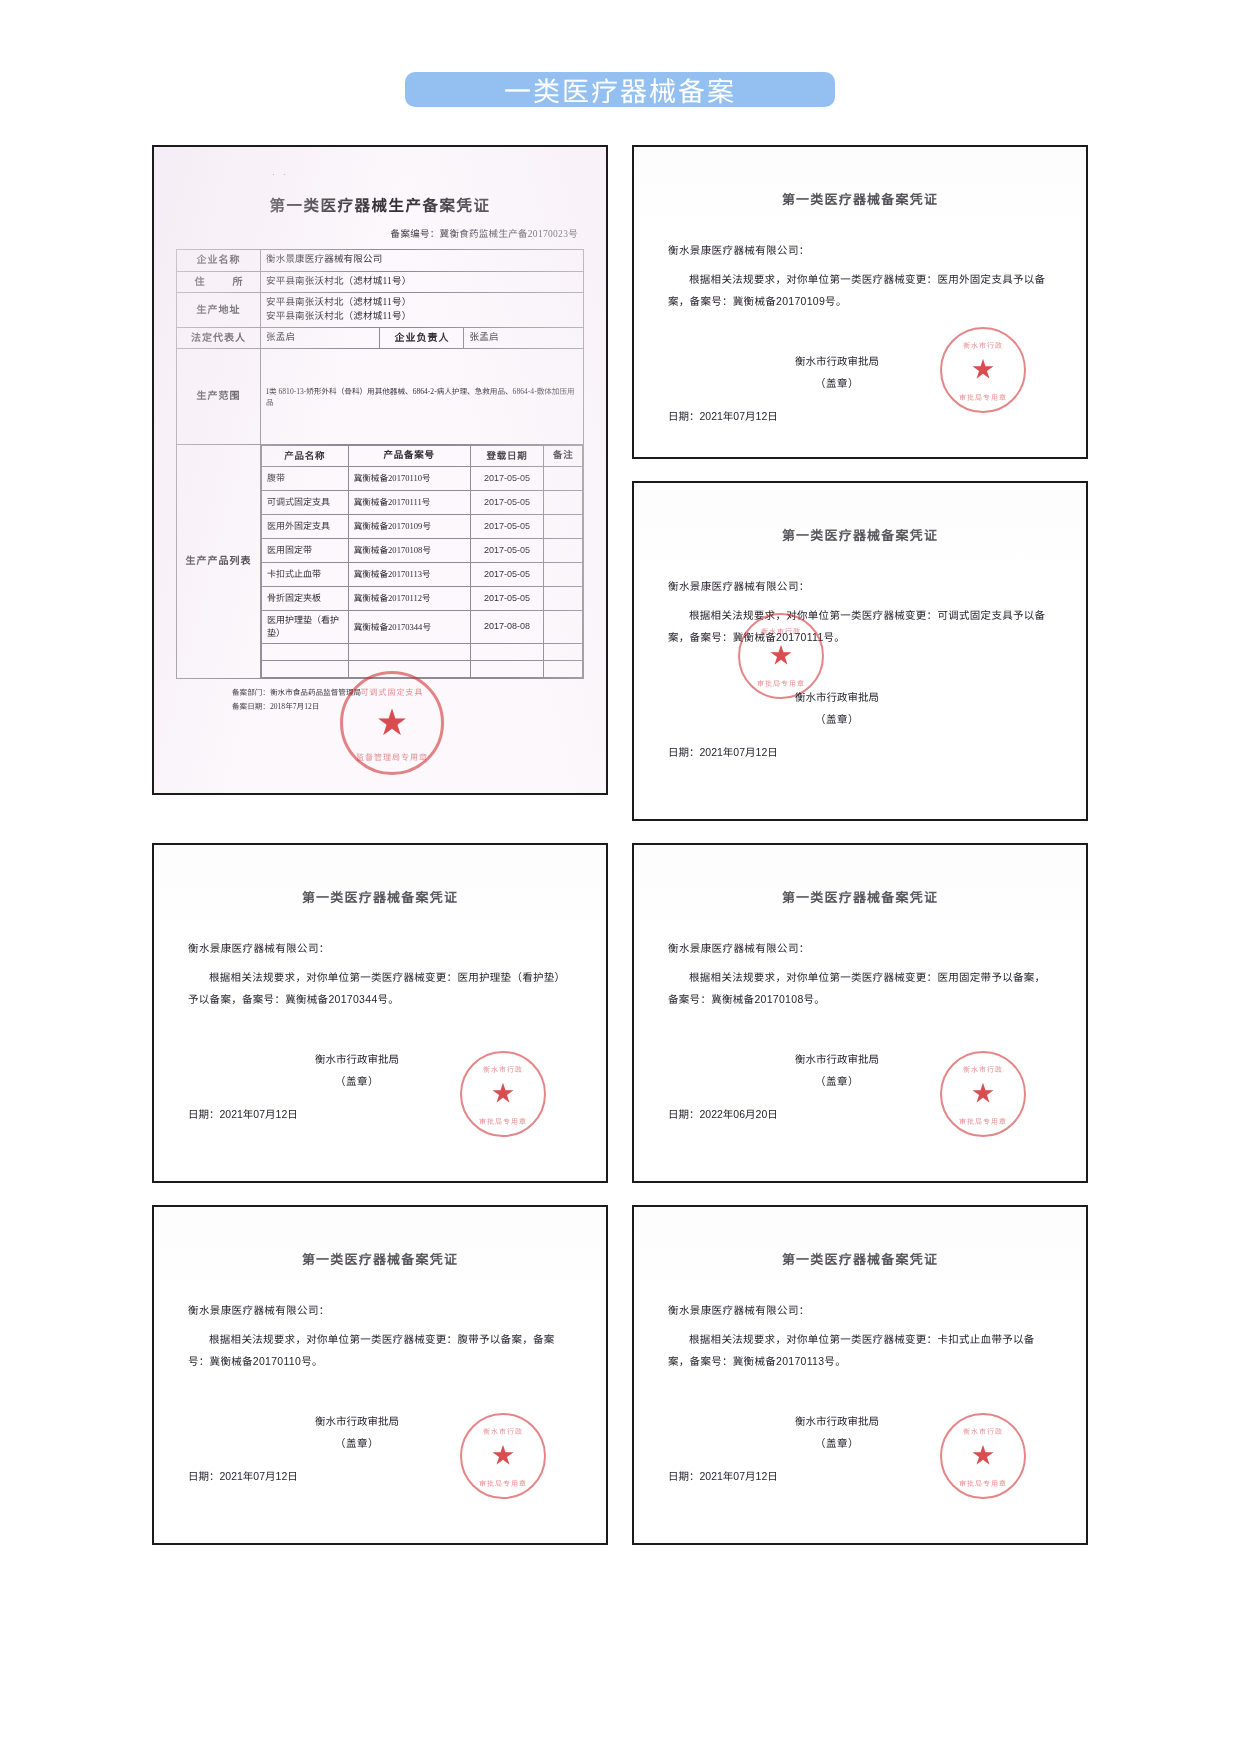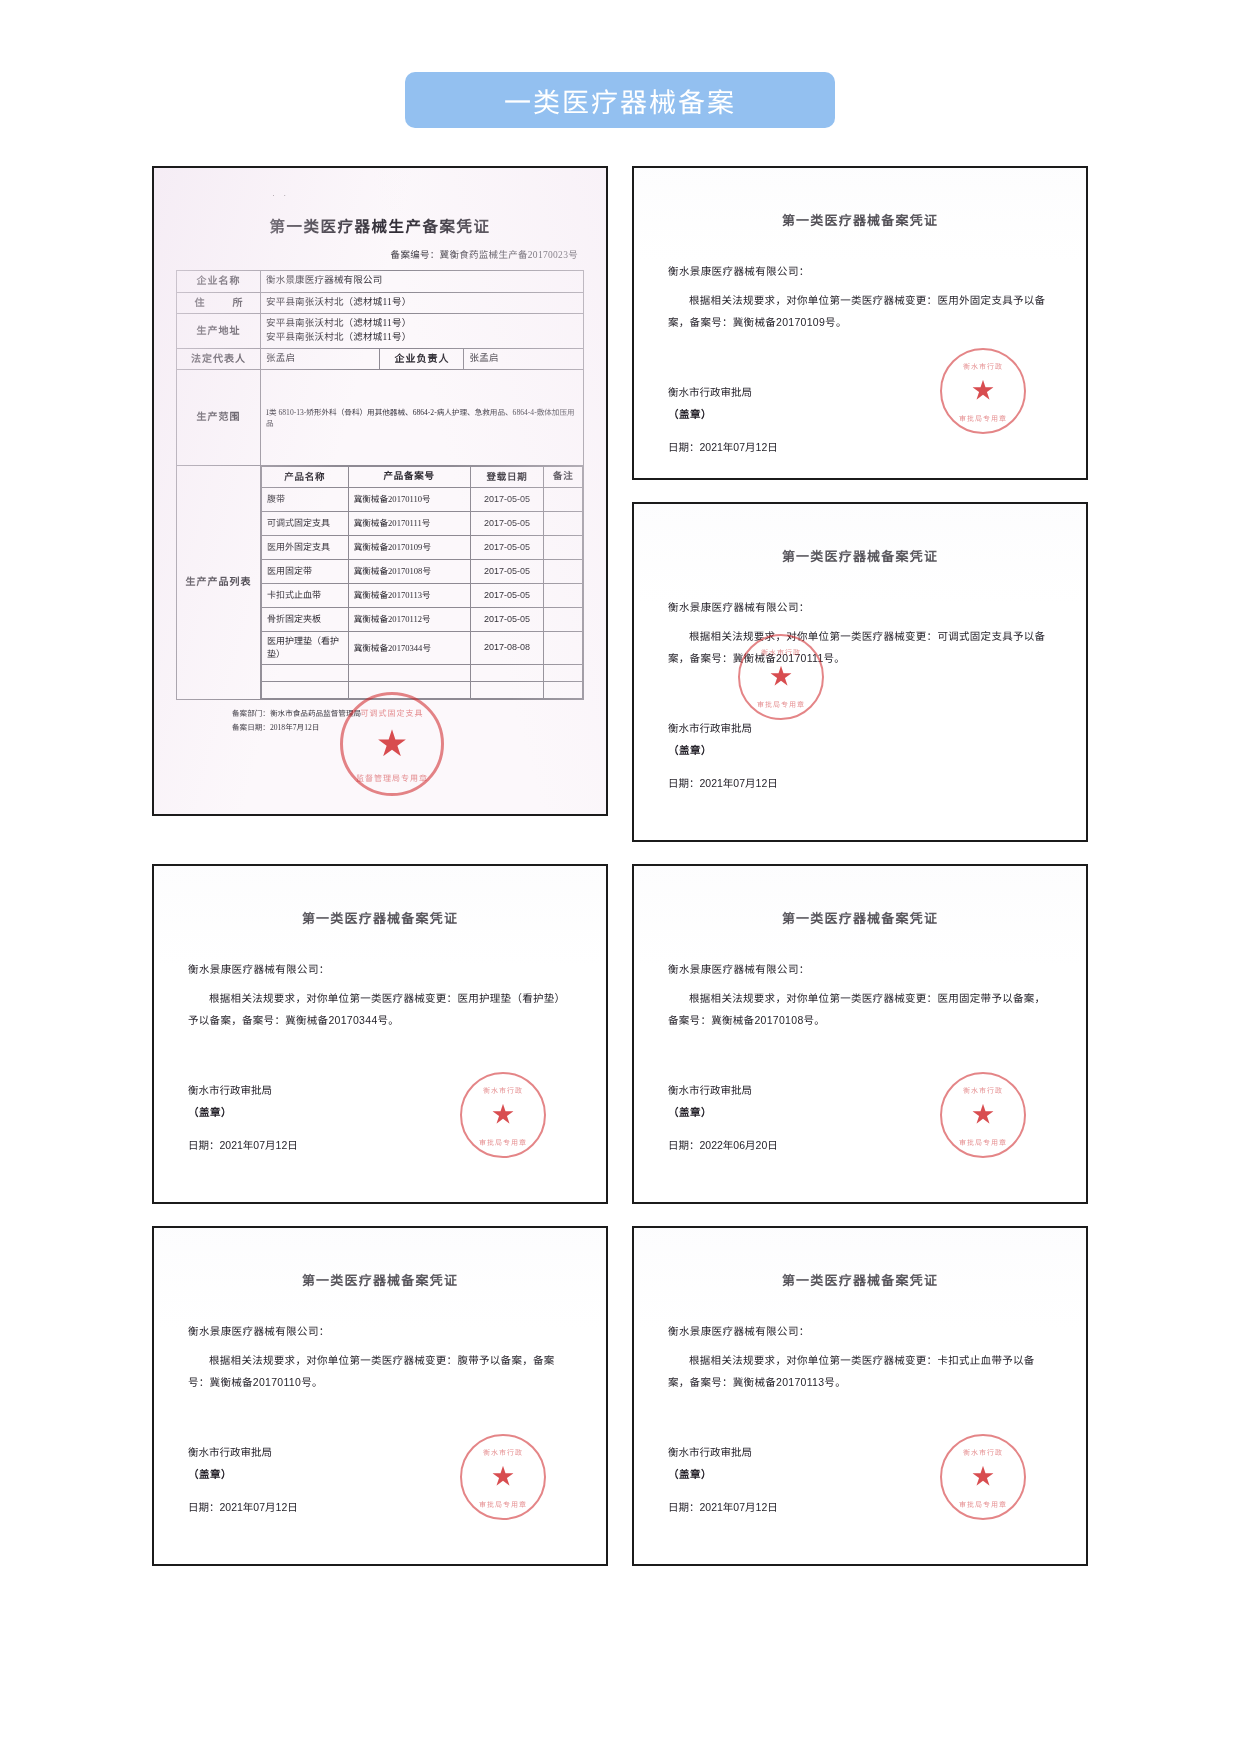--- a/index.html
+++ b/index.html
@@ -16,21 +16,21 @@
 
   
   .banner-wrap {
     width: 100%;
     padding-top: 72px;
     display: flex;
     justify-content: center;
   }
   .banner {
     width: 430px;
-    height: 56px;
+    height: 35px;
     border-radius: 10px;
     background: #93c0f0;
     display: flex;
     align-items: center;
     justify-content: center;
   }
   .banner-text {
     color: #ffffff;
     font-size: 27px;
     letter-spacing: 2px;
@@ -179,31 +179,31 @@
   .std-body {
     margin-top: 12px;
     font-size: 10.5px;
     line-height: 2.05;
     color: #26232b;
     text-indent: 2em;
     letter-spacing: .3px;
     font-family: "Liberation Sans", "DejaVu Sans", sans-serif;
   }
   .std-sign {
-    margin-top: 48px;
-    text-align: left;
+    margin-top: 38px;
+    text-align: center;
     padding-right: 46px;
     font-size: 10.5px;
     color: #26232b;
     line-height: 2.1;
     font-family: "Liberation Sans", "DejaVu Sans", sans-serif;
     position: relative;
     z-index: 2;
   }
-  .std-sign .seal-line { letter-spacing: .5px; font-weight: bold; }
+  .std-sign .seal-line { letter-spacing: .5px; }
   .std-date {
     margin-top: 14px;
     padding-right: 20px;
     font-size: 10.5px;
     color: #26232b;
     font-family: "Liberation Sans", "DejaVu Sans", sans-serif;
     position: relative;
     z-index: 2;
   }
 

